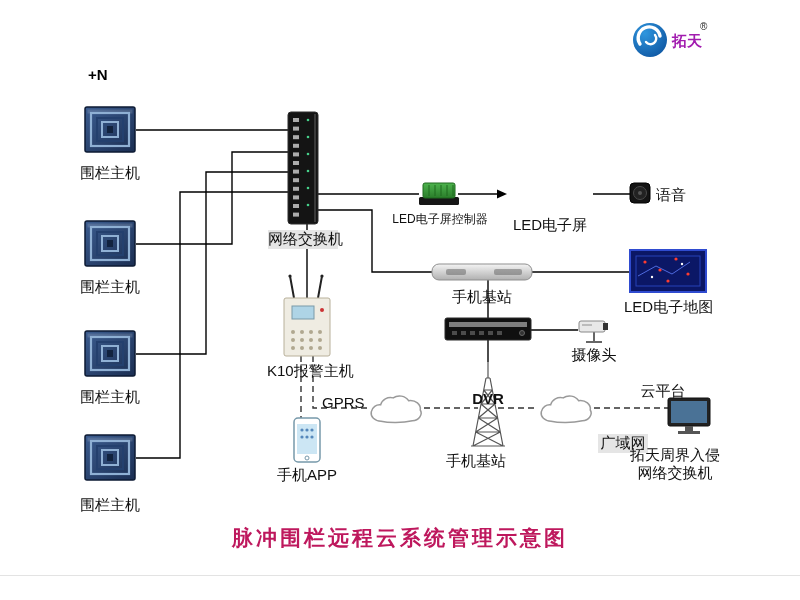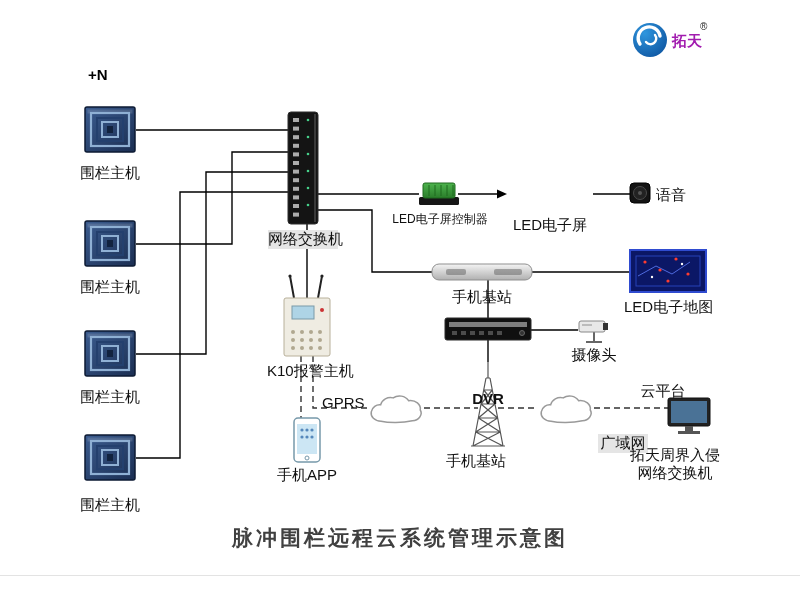--- a/index.html
+++ b/index.html
@@ -8,21 +8,21 @@
   .layer{position:absolute;left:0;top:0;}
   .lbl{position:absolute;font-size:15px;color:#111;text-align:center;line-height:1.25;white-space:nowrap;}
   .lbl.small{font-size:12px;text-align:center;}
   .lbl.onwhite{background:#e5e5e5;}
   .led-screen{position:absolute;left:507px;top:178px;width:86px;height:30px;background:#000;
               border:1px solid #2a2a2a;box-sizing:border-box;display:flex;flex-direction:column;
               justify-content:center;align-items:center;}
   .led-line1{font-size:10px;line-height:12px;color:#1ed61e;white-space:nowrap;transform:scaleX(.92);}
   .led-line2{font-size:10px;line-height:12px;color:#9bef9b;white-space:nowrap;transform:scaleX(.92);}
   .title{position:absolute;left:0;top:524px;width:800px;text-align:center;font-size:21px;
-         font-weight:bold;color:#404040;letter-spacing:3px;}
+         font-weight:bold;color:#be185d;letter-spacing:3px;}
   .brand{position:absolute;left:672px;top:32px;font-size:15px;font-weight:bold;color:#a21caf;}
   .reg{position:absolute;left:700px;top:21px;font-size:10px;color:#222;}
   .note{position:absolute;font-size:15px;font-weight:bold;color:#000;}
   .baseline{position:absolute;left:0;top:575px;width:800px;height:1px;background:#e3e3e3;}
 </style>
 </head>
 <body>
 
 <div class="stage">
 

